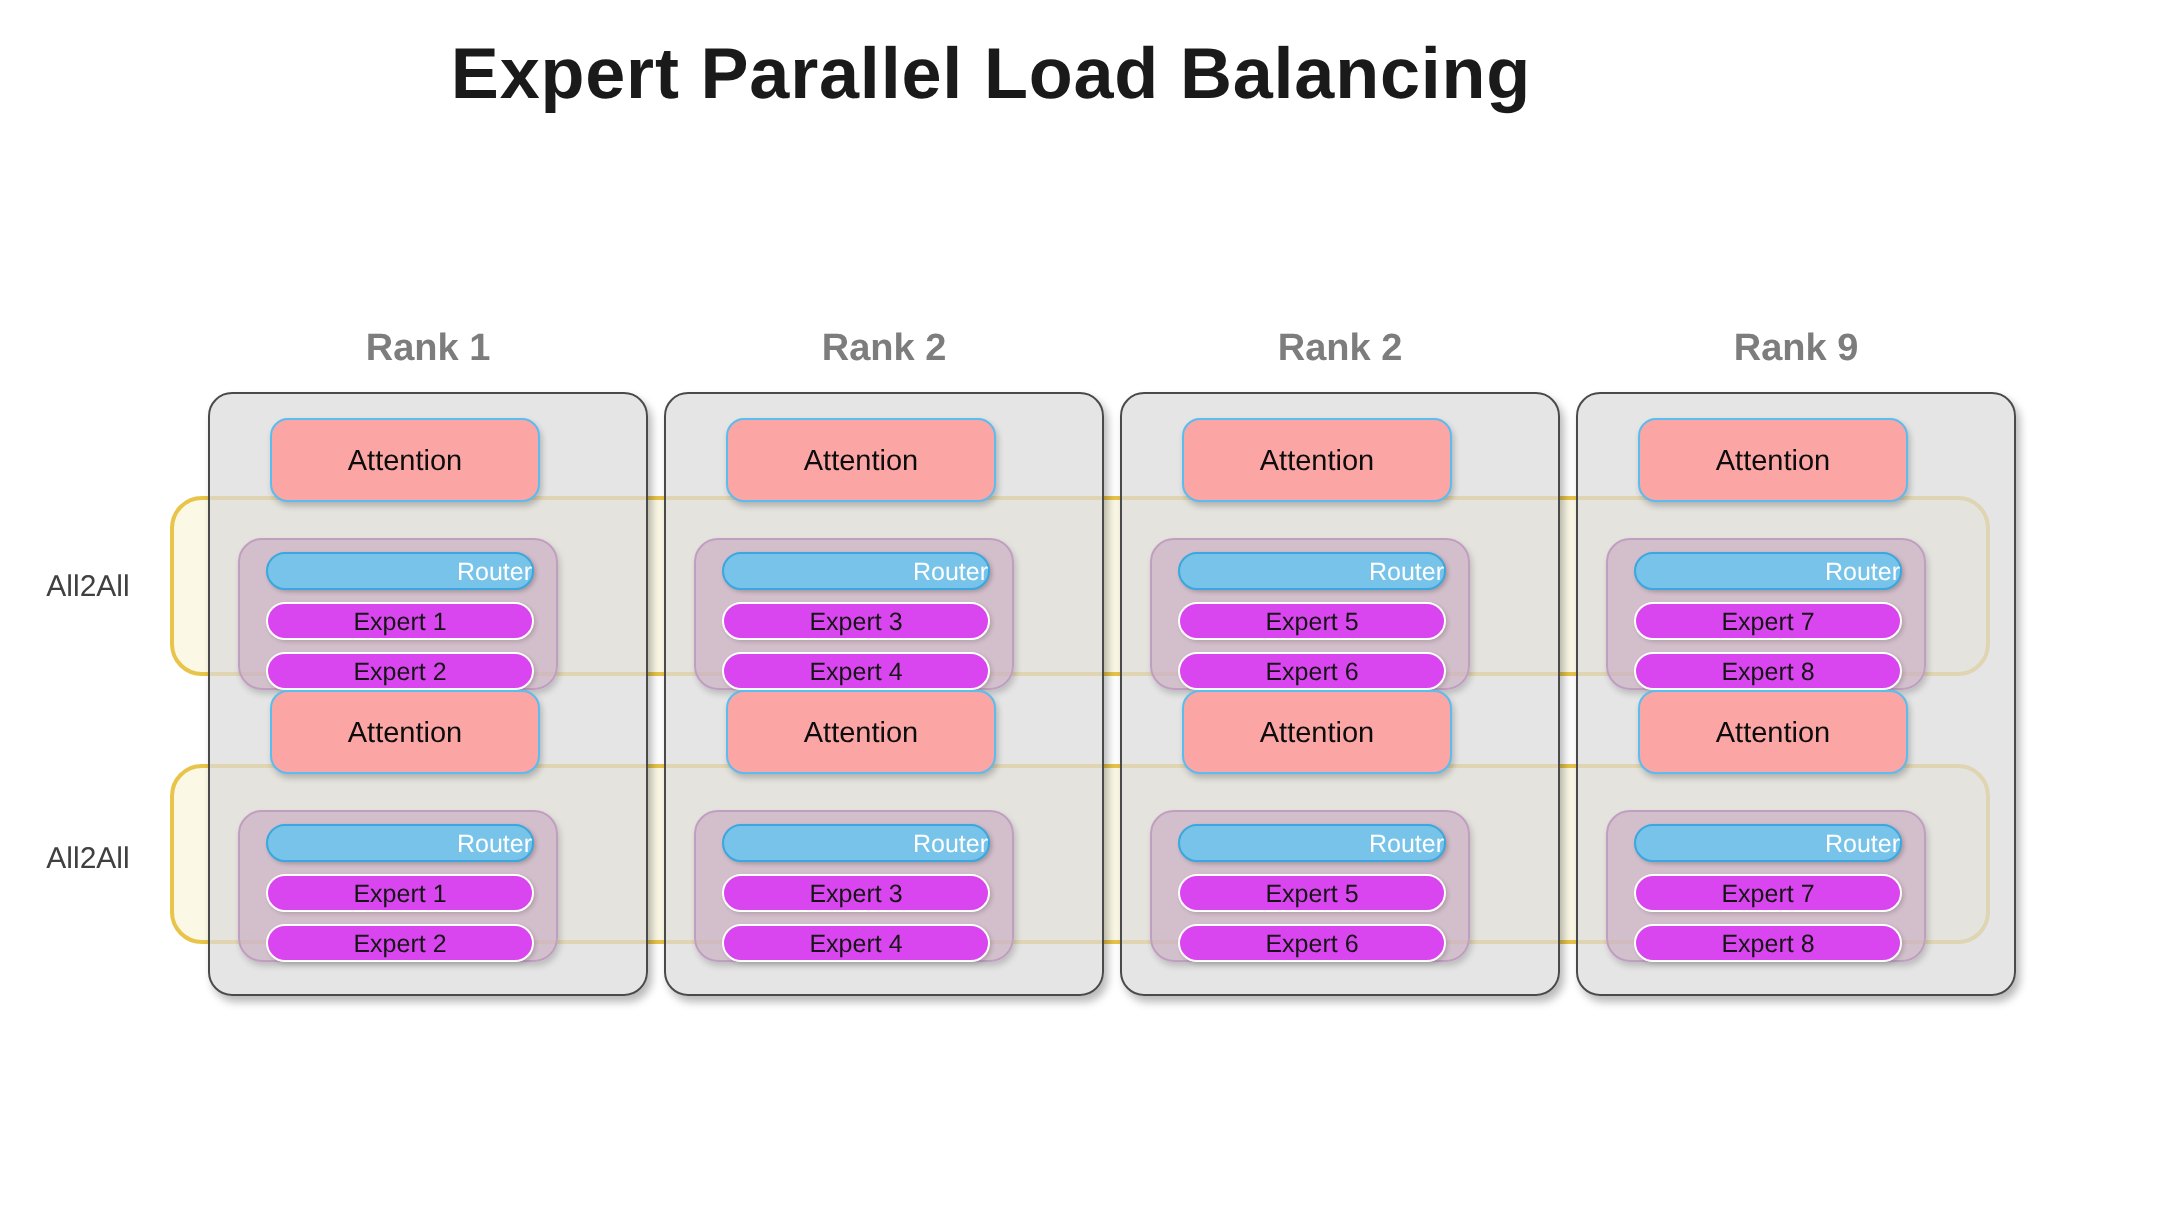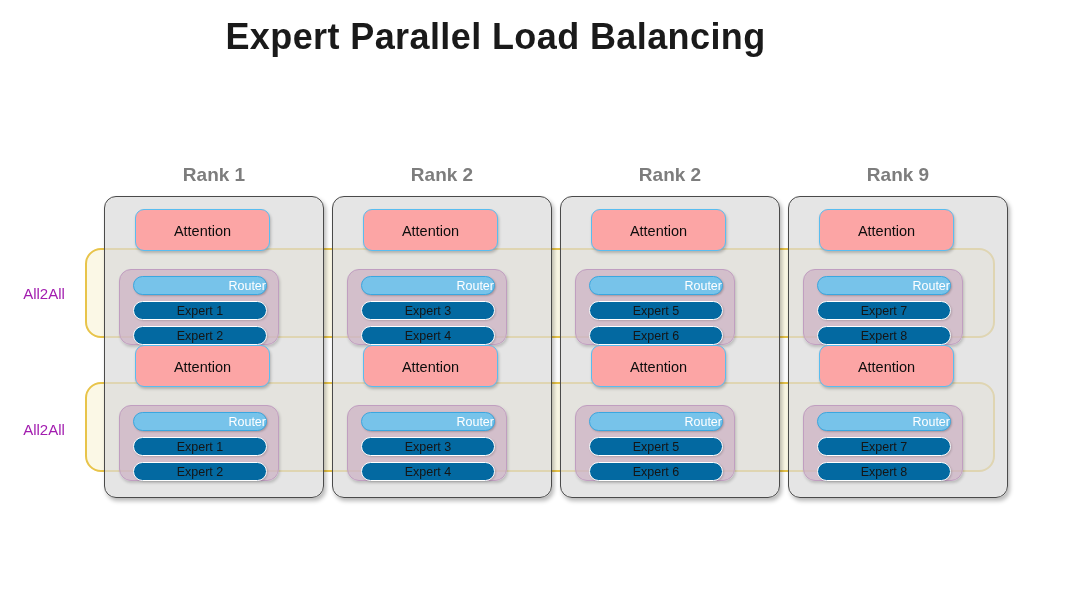--- a/index.html
+++ b/index.html
@@ -50,21 +50,21 @@
   }
   .a2a-band.band-top  { top: 248px; }
   .a2a-band.band-bot  { top: 382px; }
 
   .a2a-label {
     position: absolute;
     left: 8px;
     width: 72px;
     text-align: center;
     font-size: 15px;
-    color: #a21caf;
+    color: #404040;
     font-family: "Liberation Sans", sans-serif;
     z-index: 4;
   }
   .a2a-label.lab-top { top: 285px; }
   .a2a-label.lab-bot { top: 421px; }
 
   
   .rank-col {
     position: absolute;
     top: 152px;
@@ -146,21 +146,21 @@
     font-family: "Liberation Sans", sans-serif;
   }
   .expert {
     position: absolute;
     left: 13px;
     width: 134px;
     height: 19px;
     line-height: 19px;
     text-align: center;
     box-sizing: border-box;
-    background: #0369a1;
+    background: #d946ef;
     border: 1px solid #ffffff;
     border-radius: 10px;
     font-size: 12.5px;
     color: #151515;
     box-shadow: 1px 1px 2px rgba(0,0,0,0.16);
     font-family: "Liberation Sans", sans-serif;
   }
   .expert.e1 { top: 31px; }
   .expert.e2 { top: 56px; }
 </style>

